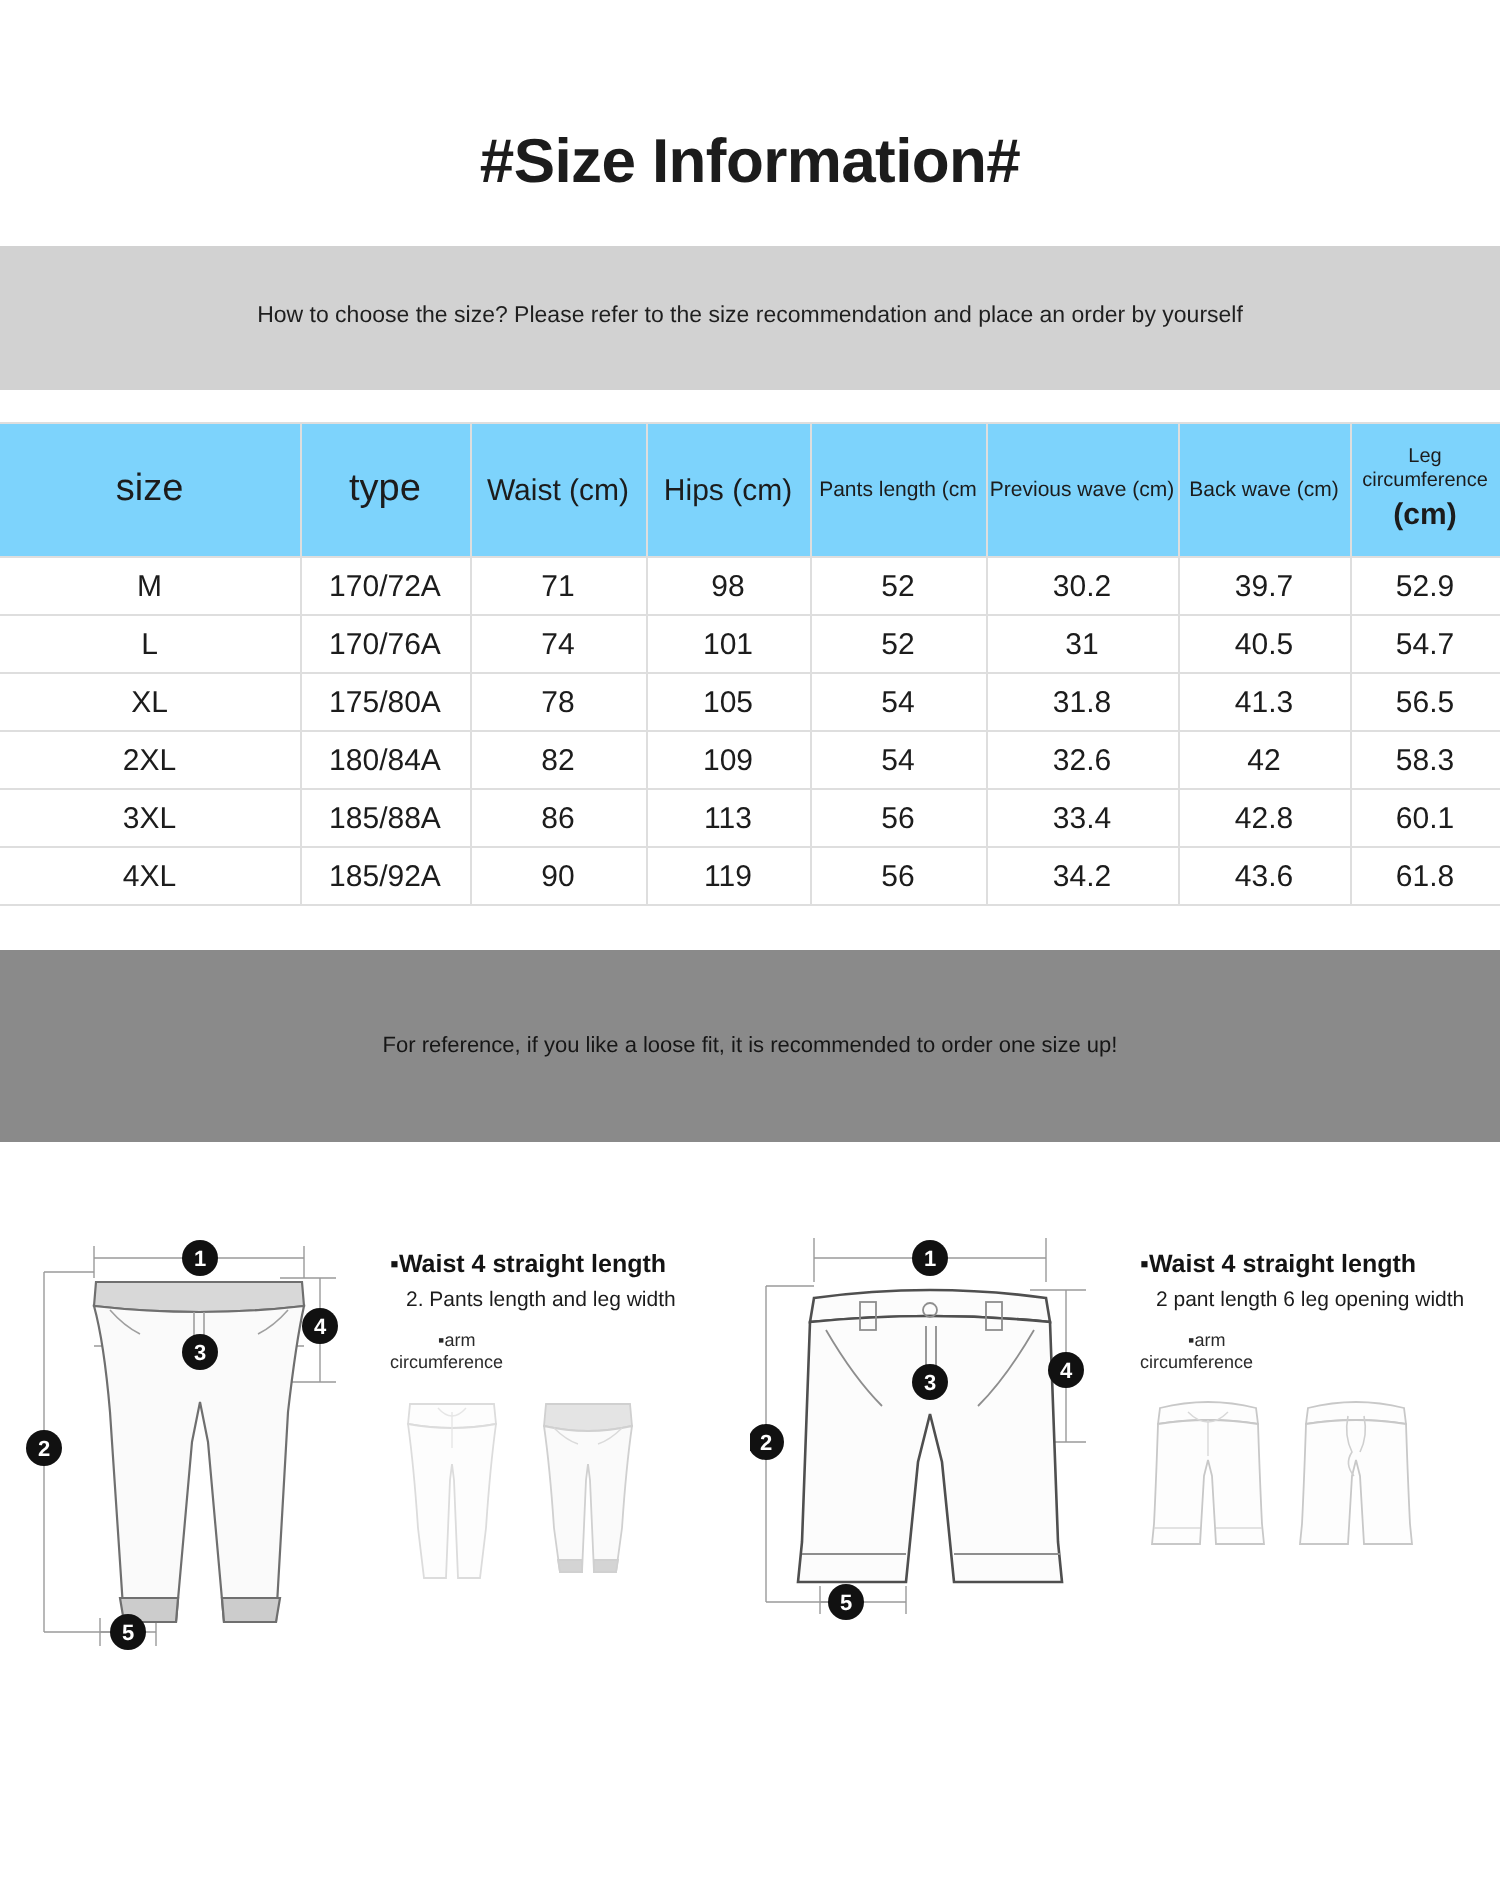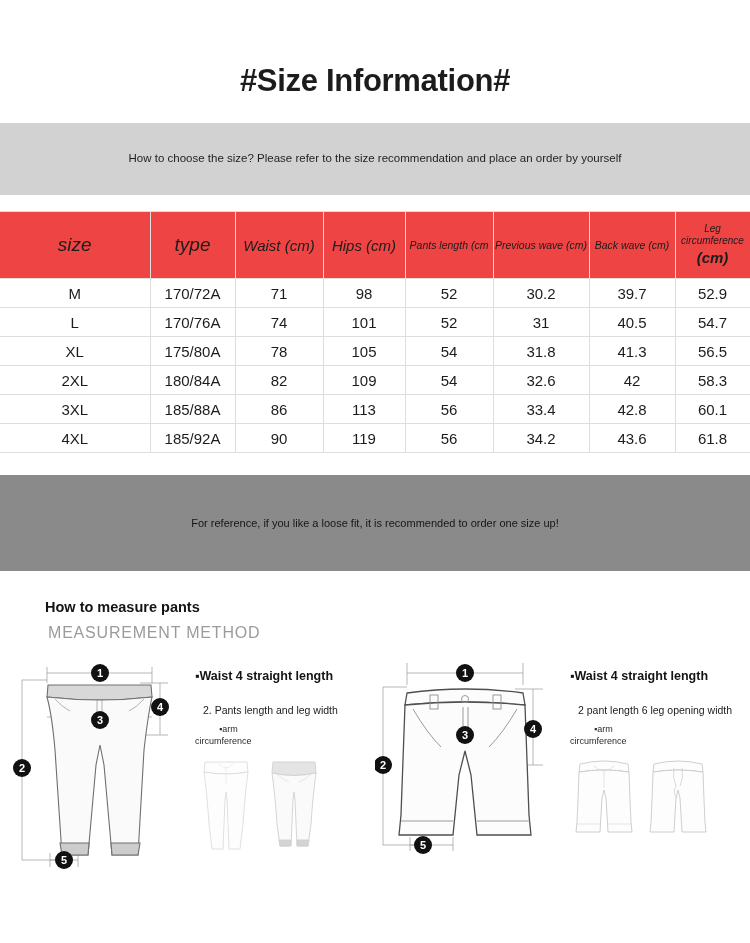--- a/index.html
+++ b/index.html
@@ -67,25 +67,24 @@
   table.size-table th,
   table.size-table td {
     border: 1px solid #dedede;
     border-left: none;
     border-right: 1px solid #dedede;
     text-align: center;
     vertical-align: middle;
     color: #1c1c1c;
   }
   table.size-table th {
-    background: #ef4444;
+    background: #7dd3fc;
     height: 62px;
     font-weight: normal;
     padding: 2px 1px;
-    font-style: italic;
   }
   table.size-table td {
     background: #ffffff;
     height: 28px;
     font-size: 15px;
     font-weight: normal;
     padding: 0;
   }
   th.h-big { font-size: 19px; }
   th.h-mid { font-size: 15px; }
@@ -173,21 +172,21 @@
     font-size: 12.5px;
     font-weight: bold;
     color: #141414;
     line-height: 1.2;
     white-space: nowrap;
   }
   .legend-2 {
     font-size: 10.5px;
     color: #1c1c1c;
     line-height: 1.2;
-    margin-top: 20px;
+    margin-top: 4px;
     margin-left: 8px;
     white-space: nowrap;
   }
   .legend-3 {
     font-size: 9px;
     color: #2a2a2a;
     line-height: 1.3;
     margin-top: 8px;
     margin-left: 24px;
   }
@@ -300,24 +299,20 @@
       </tr>
     </tbody>
   </table>
 </div>
 
 <div class="note-band">
   <div class="note-line">For reference, if you like a loose fit, it is recommended to order one size up!</div>
 </div>
 
 <div class="measure-section">
-  <div class="measure-head">
-    <div class="measure-title">How to measure pants</div>
-    <div class="measure-subtitle">MEASUREMENT METHOD</div>
-  </div>
 
   <div class="diagram-row">
 
     <div class="diagram-half">
       <div class="diagram-main">
         <svg width="195" height="215" viewBox="0 0 195 215">
           <g fill="none" stroke="#9a9a9a" stroke-width="0.7">
 
             <line x1="47" y1="12" x2="47" y2="28"></line>
             <line x1="152" y1="12" x2="152" y2="28"></line>

